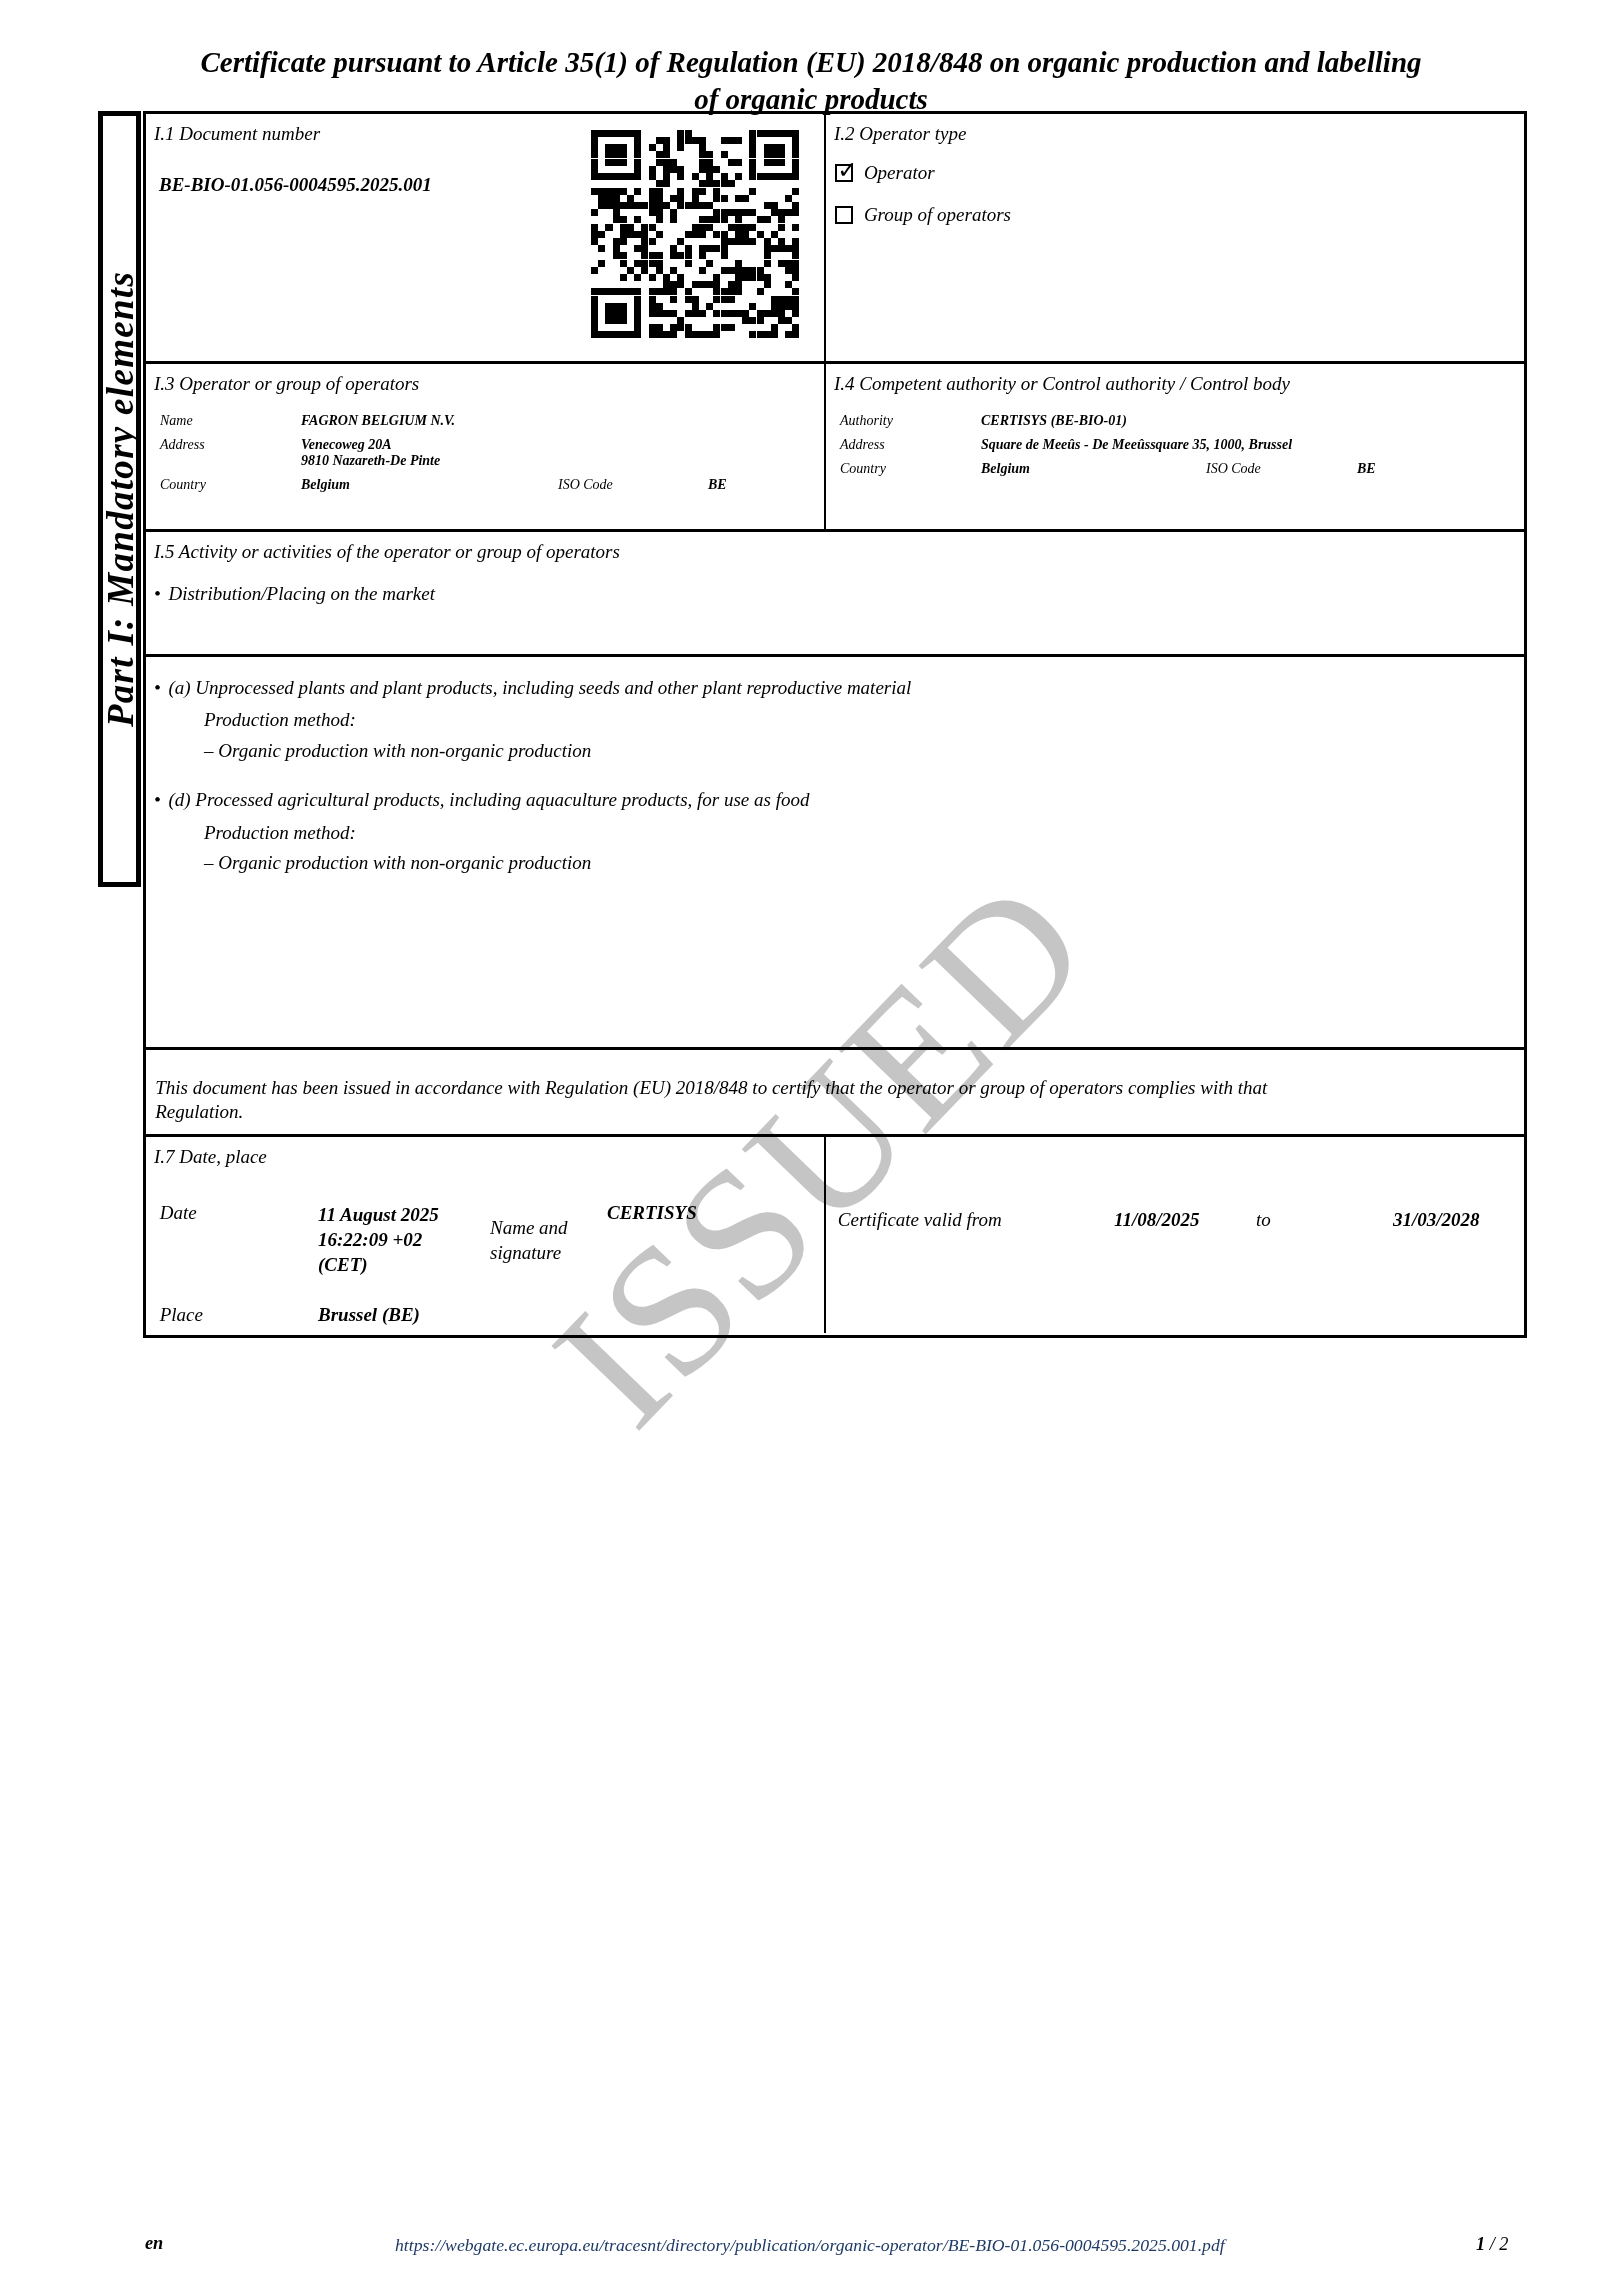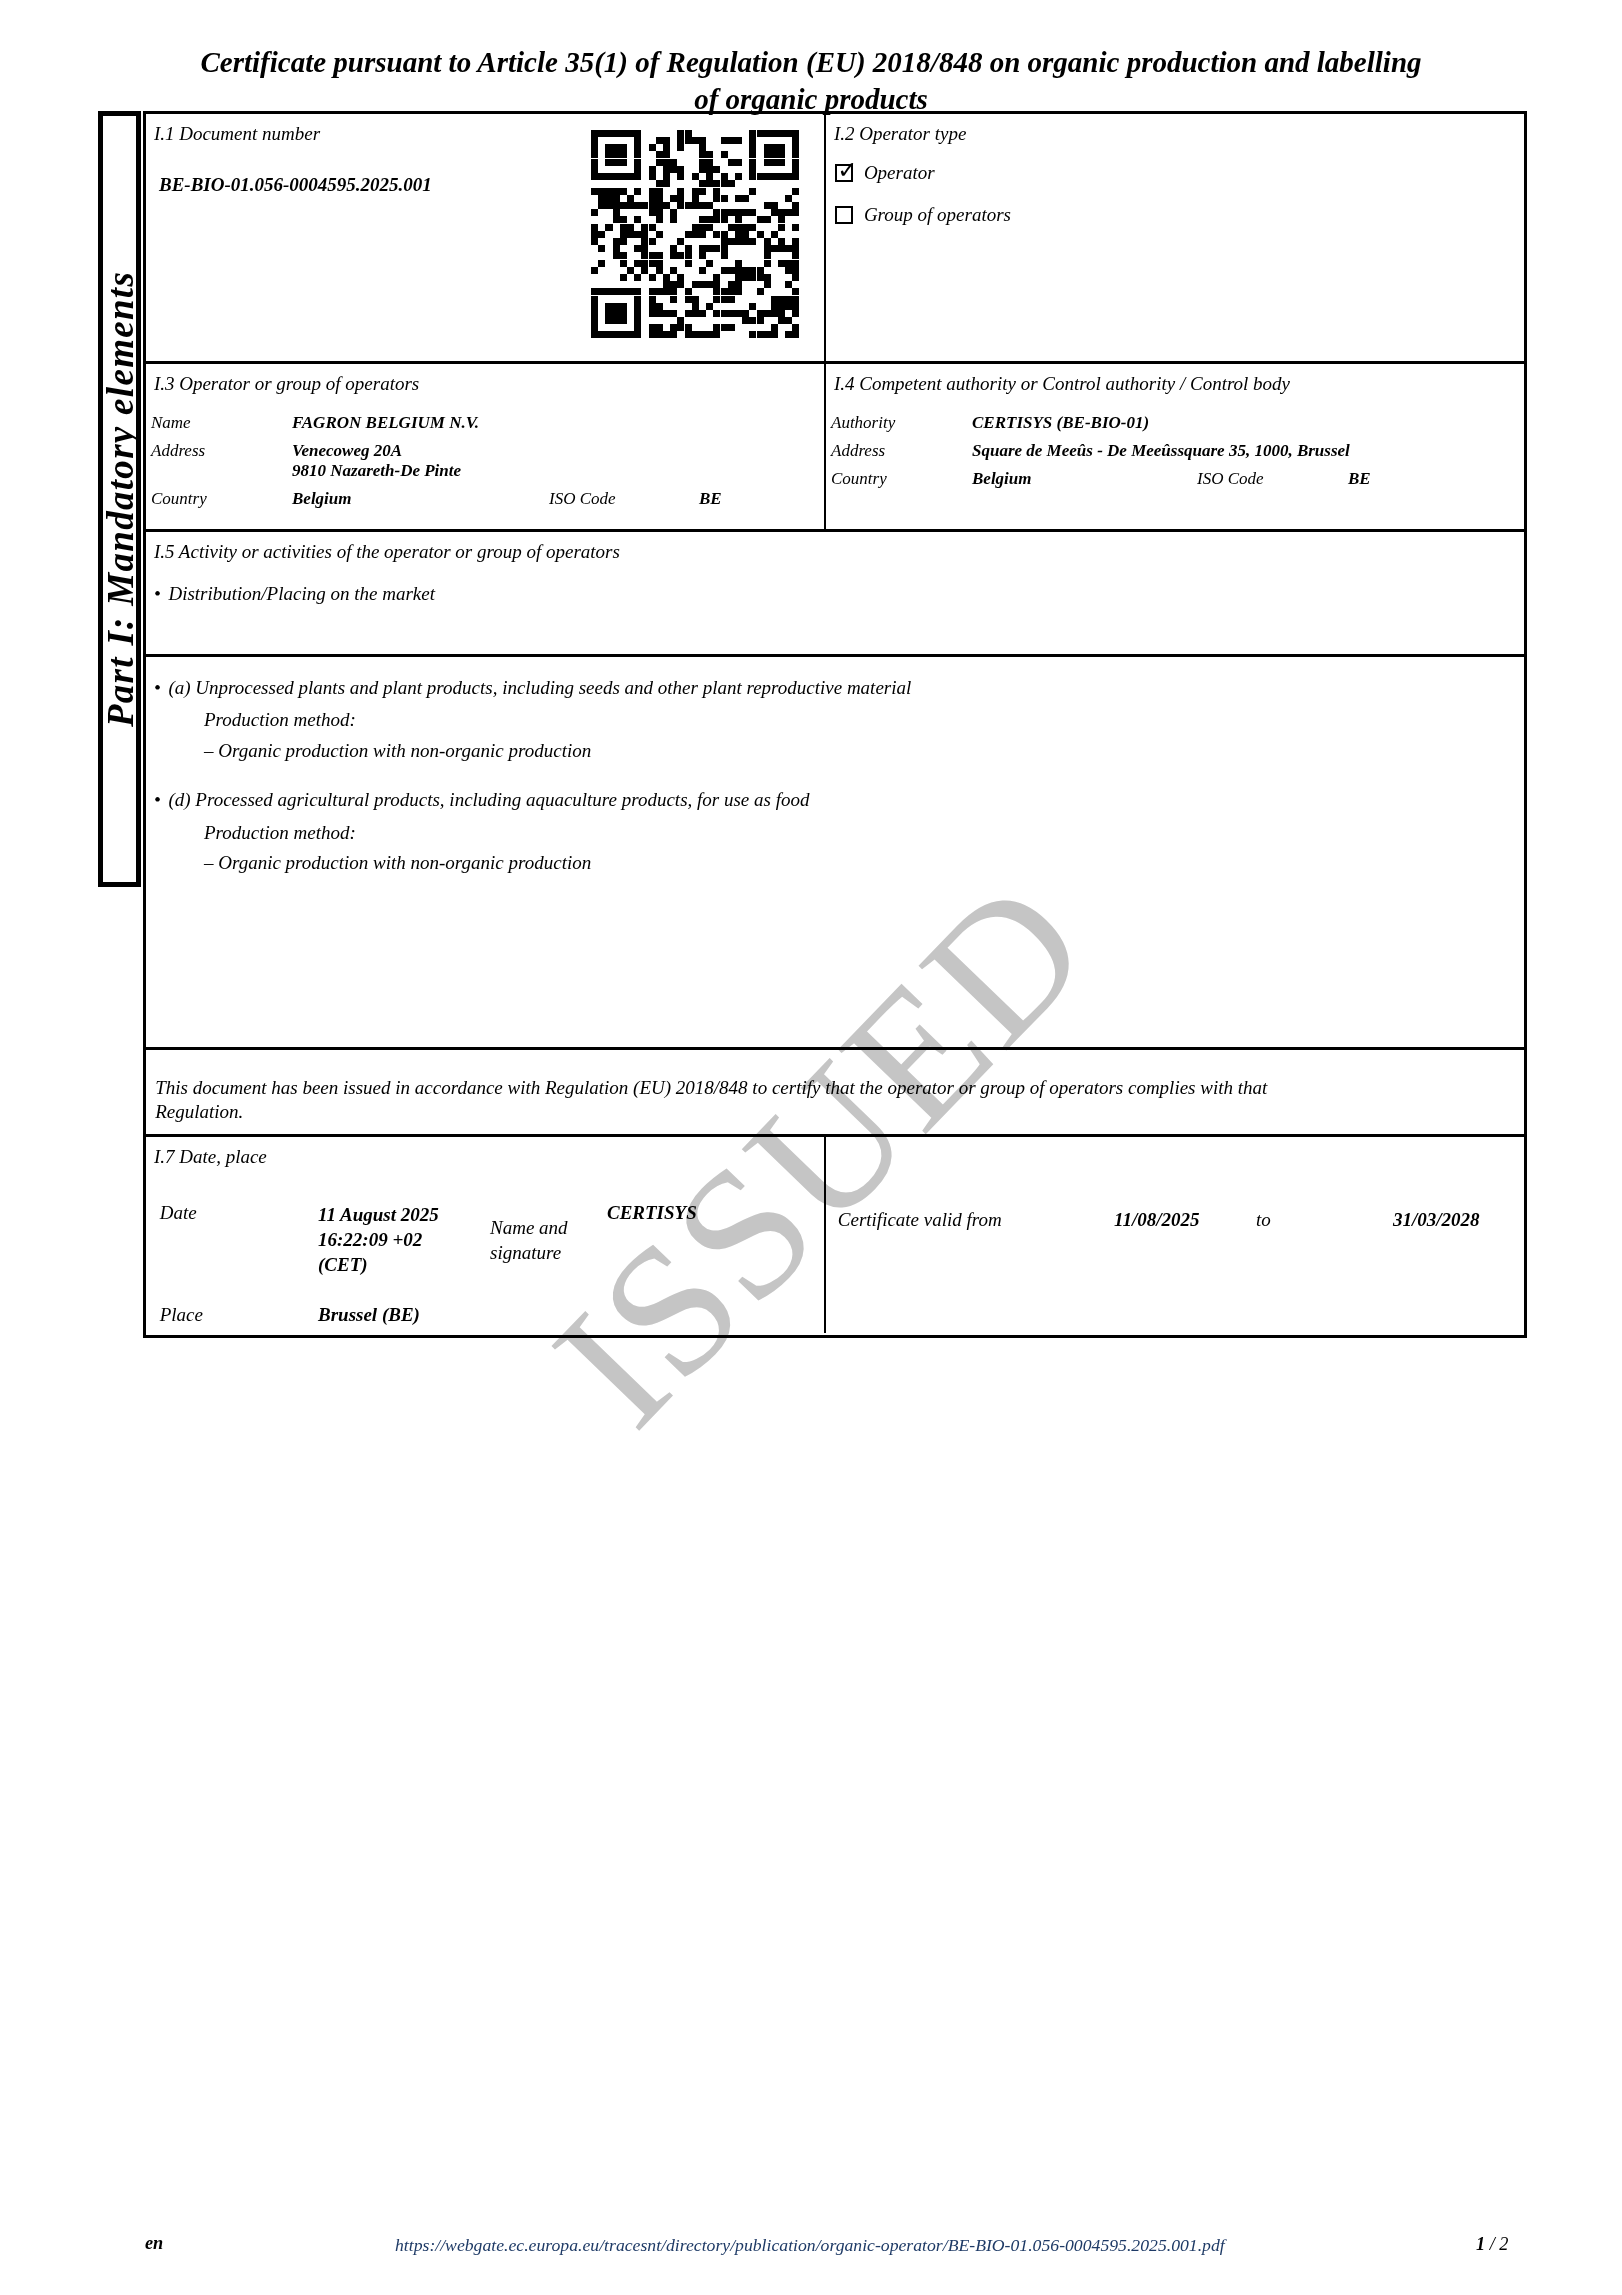--- a/index.html
+++ b/index.html
@@ -56,21 +56,21 @@
   .docnum{font-size:19px;font-weight:bold;margin:29px 0 0 13px;}
   .qr{position:absolute;left:445px;top:15.7px;width:209px;height:209px;background:#fff;}
   
   .opt{display:flex;align-items:center;margin-left:9.2px;font-size:19px;}
   .opt1{margin-top:17px;}
   .opt2{margin-top:20px;}
   .cb{display:inline-block;width:17.7px;height:17.7px;border:2px solid #000;box-sizing:border-box;position:relative;flex:none;}
   .cb .check{position:absolute;left:0px;top:-10.5px;font-size:24px;font-family:"DejaVu Sans",sans-serif;}
   .opt .olabel{margin-left:11px;}
   
-  .frow{display:flex;font-size:17px;margin-left:5px;}
+  .frow{display:flex;font-size:14px;margin-left:14px;}
   .frow .flabel{width:141px;flex:none;}
   .fval{font-weight:bold;}
   .m1{margin-top:18.3px;}
   .m2{margin-top:7.9px;}
   .isoline{position:relative;}
   .iso-label{position:absolute;font-weight:normal;}
   .iso-val{position:absolute;font-weight:bold;}
   .cl .iso-label{left:398px;}
   .cl .iso-val{left:548px;}
   .cr .iso-label{left:366px;}

